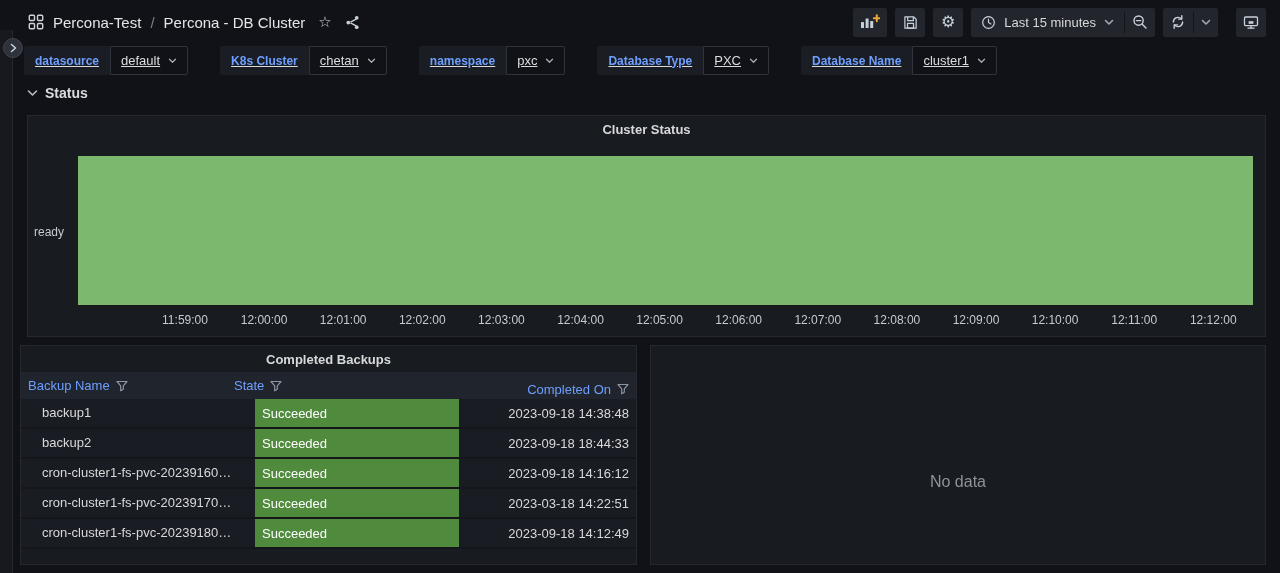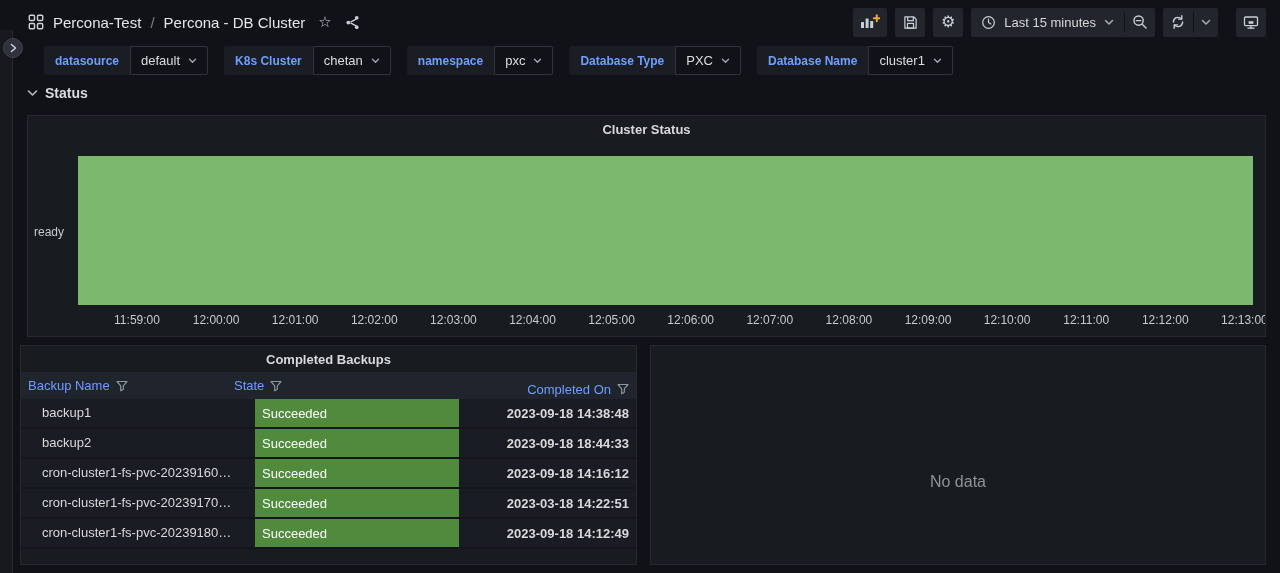--- a/index.html
+++ b/index.html
@@ -34,21 +34,21 @@
     padding:0 7px; cursor:pointer; font-family:inherit; }
   .gear-glyph { font-family:"DejaVu Sans", sans-serif; font-size:16px; color:#C7D0D9; line-height:1; }
   .tgroup { display:flex; align-items:stretch; background:#22252B; border-radius:2px; }
   .tgroup .tbtn { background:transparent; }
   .tgroup .divider { width:1px; background:#121419; margin:4px 0; }
   .timepicker { display:flex; align-items:center; gap:8px; padding:0 10px; }
   .timepicker .tp-label { font-size:13px; color:#D8D9DA; }
   .kiosk { margin-left:10px; }
 
   
-  .submenu { position:absolute; left:44px; top:46px; height:29px; display:flex; gap:16px; }
+  .submenu { position:absolute; left:24px; top:46px; height:29px; display:flex; gap:32px;text-decoration:underline; }
   .var-pill { display:flex; align-items:stretch; height:29px; }
   .var-label { background:#1A1D23; color:var(--accent); font-size:12px; font-weight:700;
     display:flex; align-items:center; padding:0 11px; border-radius:2px 0 0 2px; white-space:nowrap; }
   .var-value { background:#111217; border:1px solid #2F333B; color:#DCDDDE; font-size:13px;
     display:flex; align-items:center; gap:8px; padding:8px 10px; border-radius:0 2px 2px 0;
     cursor:pointer; font-family:inherit; white-space:nowrap; }
 
   
   .section-row { position:absolute; left:27px; top:85px; display:flex; align-items:center;
     gap:7px; cursor:pointer; }
@@ -61,36 +61,36 @@
     font-size:13px; font-weight:700; color:#D8D9DA; cursor:pointer; }
 
   .cluster-panel { left:27px; top:115px; width:1239px; height:222px; }
   .tl-ylabel { position:absolute; left:0; top:225px - 0; }
   .tl-ylabel { position:absolute; left:0; top:109px; width:44px; text-align:right;
     padding-right:8px; font-size:12px; color:#C7CBD0; }
   .tl-bar { position:absolute; left:50px; top:40px; width:1175px; height:149px;
     background:var(--timeline-green); }
   .time-axis { position:absolute; left:0; top:197px; width:100%; height:16px; }
   .time-label { position:absolute; top:0; transform:translateX(-50%); font-size:12px;
-    color:#C7CBD0; white-space:nowrap; }
+    color:#C7CBD0; white-space:nowrap;margin-left:48px; }
 
   
   .table-panel { left:20px; top:345px; width:617px; height:220px; }
   .thead { position:absolute; left:0; top:26px; width:100%; height:27px; display:flex;
     background:#20242C; }
   .th { display:flex; align-items:center; gap:6px; padding:0 7px; font-size:13px;
     color:var(--accent); cursor:pointer; white-space:nowrap; }
   .th.c1 { width:206px; } .th.c2 { width:204px; } .th.c3 { flex:1; justify-content:flex-end;margin-top:7px; }
   .tbody { position:absolute; left:0; top:53px; width:100%; }
   .trow { display:flex; height:30px; border-bottom:2px solid #14161B; background:#191C22; }
   .td { display:flex; align-items:center; font-size:13px; color:#D8D9DA; padding:0 7px;
     overflow:hidden; white-space:nowrap; text-overflow:ellipsis;margin-left:14px; }
   .td.c1 { width:206px; display:block; line-height:28px; }
   .td.c2 { width:204px; background:var(--state-green); color:#FFFFFF; }
-  .td.c3 { flex:1; justify-content:flex-end;font-weight:bold; }
+  .td.c3 { flex:1; justify-content:flex-end; }
 
   
   .nodata-panel { left:650px; top:345px; width:616px; height:220px; }
   .nodata { position:absolute; left:0; top:127px; width:100%; text-align:center;
     font-size:16px; color:#8F9397; }
 </style>
 </head>
 <body>
 
 <div id="app">

